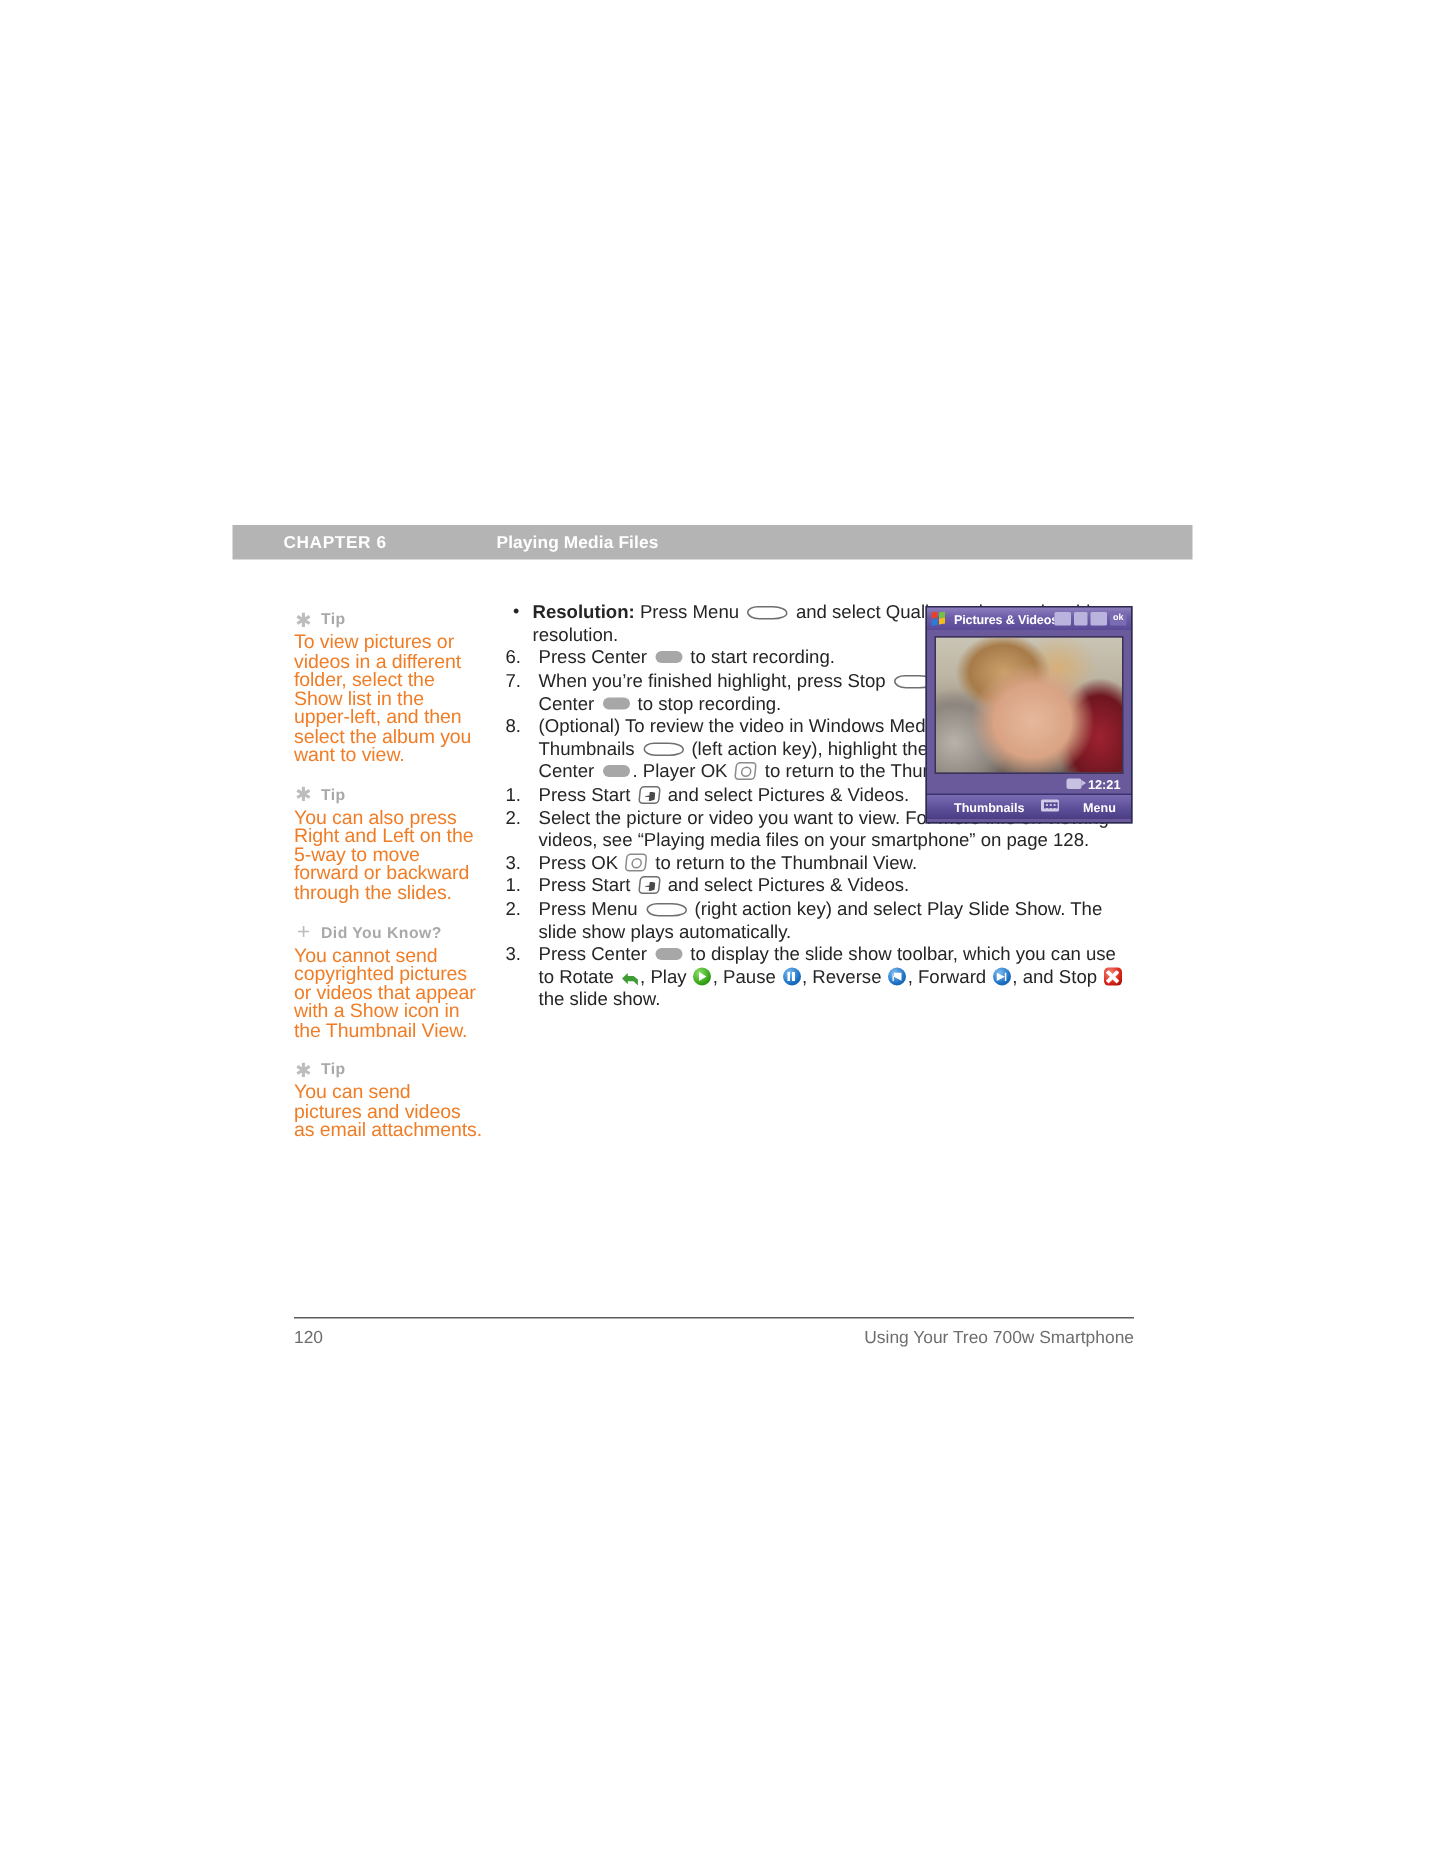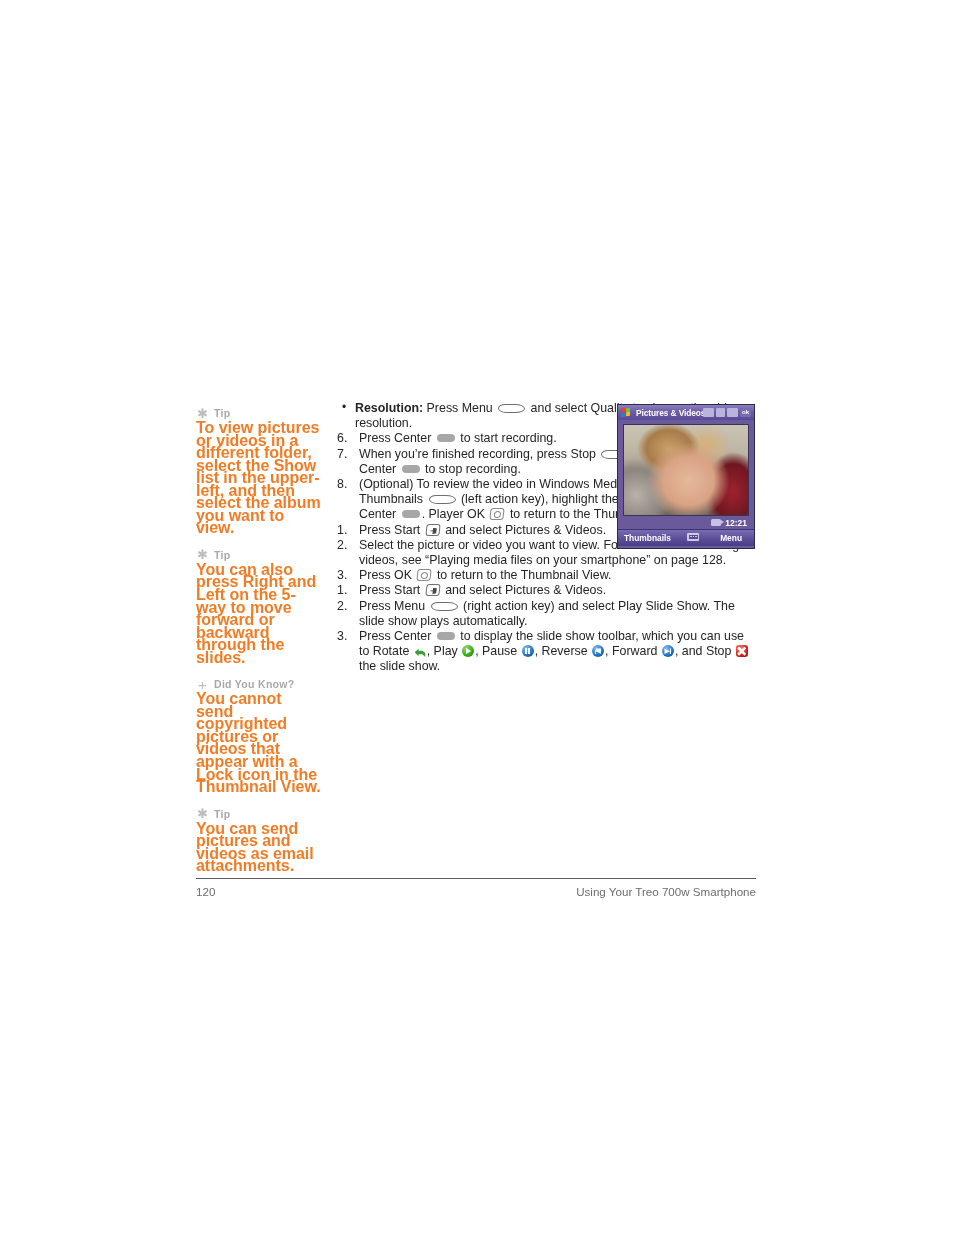--- a/index.html
+++ b/index.html
@@ -74,24 +74,23 @@
     margin-right: 5px;
     text-align: center;
     font-size: 13px;
     line-height: 13px;
     color: #bdbdbd;
     font-weight: normal;
   }
   .tip-head .tipicon.plus { font-size: 15px; font-weight: normal; }
   .tip-body {
     color: #f07d26;
-    font-size: 16px;
+    font-size: 13px;
     line-height: 12.55px;
     letter-spacing: -0.05px;
-    font-weight: bold;
   }
 
   
   #main {
     position: absolute;
     left: 337px;
     top: 401px;
     width: 420px;
     color: #231f20;
   }
@@ -381,21 +380,21 @@
   #phone-softbar {
     height: 16px;
     background: linear-gradient(to bottom,#7a6cb3 0%,#5d4e99 55%,#4b3d84 100%);
     display: flex;
     align-items: center;
     color: #ffffff;
     font-size: 8.4px;
     font-weight: bold;
     border-top: 1px solid #3c3270;
   }
-  #phone-softbar .sb-left  { flex: 0 0 auto; padding-left: 6px; width: 58px; }
+  #phone-softbar .sb-left  { flex: 0 0 auto; padding-left: 18px; width: 58px; }
   #phone-softbar .sb-mid   { flex: 1 1 auto; text-align: center; }
   #phone-softbar .sb-right { flex: 0 0 auto; padding-right: 12px; margin-left: 16px; }
   .kbd-icon {
     display: inline-block;
     width: 12px; height: 8px;
     background: #cfcae6;
     border-radius: 1px;
     position: relative;
   }
   .kbd-icon::after {
@@ -426,20 +425,24 @@
     justify-content: space-between;
     color: #6d6d6d;
     font-size: 11.6px;
   }
 </style>
 </head>
 <body>
 
 <div id="page">
 
+  <div id="chapter-bar">
+    <span class="chap-label">CHAPTER 6</span>
+    <span class="chap-title">Playing Media Files</span>
+  </div>
 
   <div id="sidebar">
 
     <div class="tip-block">
       <div class="tip-head">
         <span class="tipicon">✱</span>
         <span>Tip</span>
       </div>
       <div class="tip-body">To view pictures or videos in a different folder, select the Show list in the upper-left, and then select the album you want to view.</div>
     </div>
@@ -450,21 +453,21 @@
         <span>Tip</span>
       </div>
       <div class="tip-body">You can also press Right and Left on the 5-way to move forward or backward through the slides.</div>
     </div>
 
     <div class="tip-block">
       <div class="tip-head">
         <span class="tipicon plus">+</span>
         <span>Did You Know?</span>
       </div>
-      <div class="tip-body">You cannot send copyrighted pictures or videos that appear with a Lock icon in the Thumbnail View.</div>
+      <div class="tip-body">You cannot send copyrighted pictures or videos that appear with a Show icon in the Thumbnail View.</div>
     </div>
 
     <div class="tip-block">
       <div class="tip-head">
         <span class="tipicon">✱</span>
         <span>Tip</span>
       </div>
       <div class="tip-body">You can send pictures and videos as email attachments.</div>
     </div>
 
@@ -476,21 +479,21 @@
       <li>
         <span class="bul">•</span><b>Resolution:</b><span> Press Menu </span><span class="key-menu"></span><span> and select Quality to change the video resolution.</span>
       </li>
     </ul>
 
     <ol class="numlist body-text">
       <li>
         <span class="num">6.</span><span>Press Center </span><span class="key-center"></span><span> to start recording.</span>
       </li>
       <li>
-        <span class="num">7.</span><span>When you’re finished recording, press Stop </span><span class="key-menu"></span><span> (left action key) or Center </span><span class="key-center"></span><span> to stop recording.</span>
+        <span class="num">7.</span><span>When you’re finished highlight, press Stop </span><span class="key-menu"></span><span> (left action key) or Center </span><span class="key-center"></span><span> to stop recording.</span>
       </li>
       <li>
         <span class="num">8.</span><span>(Optional) To review the video in Windows Media Player Mobile, press Thumbnails </span><span class="key-menu"></span><span> (left action key), highlight the video, and then press Center </span><span class="key-center"></span><span>. Player OK </span><span class="key-ok"></span><span> to return to the Thumbnail View.</span>
       </li>
     </ol>
 
 
     <ol class="numlist body-text">
       <li>
         <span class="num">1.</span><span>Press Start </span><span class="key-start"></span><span> and select Pictures &amp; Videos.</span>

